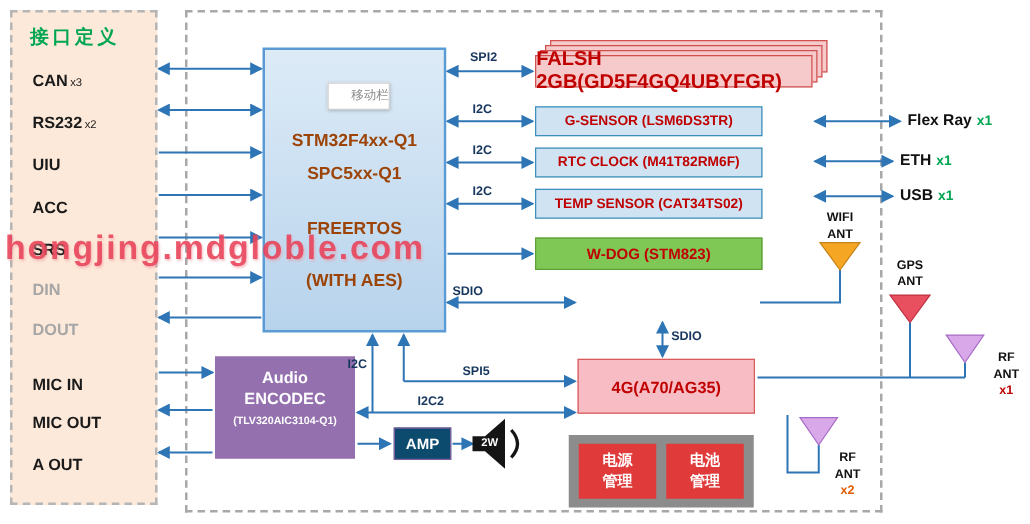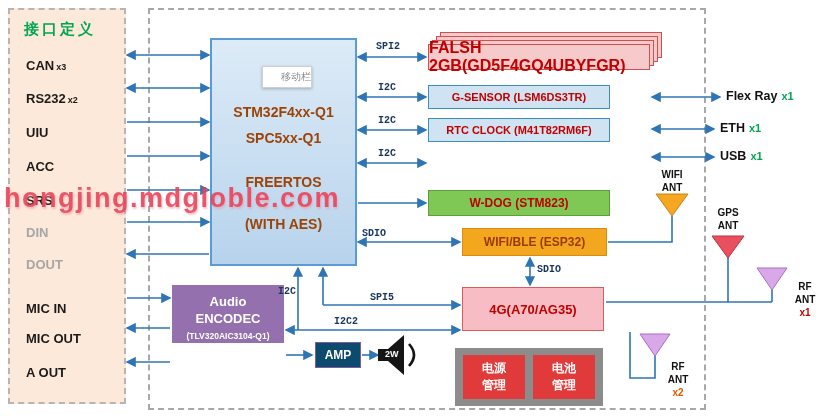--- a/index.html
+++ b/index.html
@@ -11,21 +11,21 @@
 
   
   .left-panel {
     position:absolute; left:8px; top:8px; width:118px; height:396px;
     background:#fde9d9; border:2px dashed #b5b5b5; box-sizing:border-box; z-index:2;
   }
   .panel-title { position:absolute; left:14px; top:10px; font-size:15px; font-weight:bold;
     color:#00a651; letter-spacing:3px; }
   .if-row { position:absolute; left:16px; height:20px; line-height:20px; white-space:nowrap; }
   .if-label { font-size:13px; font-weight:bold; color:#1a1a1a; }
-  .if-sub { font-size:9px; font-weight:bold; color:#1a1a1a; margin-left:2px;margin-top:44px; }
+  .if-sub { font-size:9px; font-weight:normal; color:#1a1a1a; margin-left:2px;margin-top:44px; }
   .if-row.muted .if-label, .if-row.muted .if-sub { color:#a6a6a6; }
 
   
   .main-box { position:absolute; left:148px; top:8px; width:558px; height:402px;
     border:2px dashed #a8a8a8; box-sizing:border-box; z-index:0; }
   .tbox-title { position:absolute; left:248px; top:12px; width:70px; text-align:center;
     font-size:17px; font-weight:bold; color:#000; letter-spacing:1px; z-index:2; }
 
   .block { position:absolute; box-sizing:border-box; display:flex; align-items:center;
     justify-content:center; text-align:center; z-index:2; }
@@ -56,36 +56,36 @@
   .modem { background:#f7bcc4; border:1.6px solid #d85c5c; color:#c00000;
     font-weight:bold; font-size:13px; }
 
   .powergrid { position:absolute; left:455px; top:348px; width:148px; height:58px;
     background:#8c8c8c; z-index:2; }
   .pwr-box { position:absolute; top:7px; width:62px; height:44px; background:#e03a3a;
     color:#fff; font-size:12px; font-weight:bold; line-height:1.45;
     display:flex; align-items:center; justify-content:center; text-align:center; }
   .pwr-text { width:26px; word-break:break-all; }
 
-  .audio { position:absolute; left:172px; top:285px; width:112px; height:58px;
+  .audio { position:absolute; left:172px; top:285px; width:112px; height:82px;
     background:#9470ae; color:#fff; z-index:2; display:flex; flex-direction:column;
     align-items:center; padding-top:9px; box-sizing:border-box; }
   .audio-l1 { font-size:13px; font-weight:bold; }
   .audio-l2 { font-size:13px; font-weight:bold; margin-top:2px; }
   .audio-l3 { font-size:8.5px; font-weight:bold; margin-top:5px; }
 
   .amp { background:#0c4a6e; color:#fff; font-weight:bold; font-size:12px;
     border:1px solid #7d5da0; }
 
   .speaker { position:absolute; left:376px; top:333px; width:48px; height:44px; z-index:2; }
   .speaker-w { position:absolute; left:9px; top:16px; color:#fff; font-size:9px;
     font-weight:bold; z-index:3; }
 
   .bus { position:absolute; font-size:10px; font-weight:bold; color:#17365d; z-index:4;
-    white-space:nowrap;font-family:Liberation Mono, monospace; }
+    white-space:nowrap; }
 
   .rio { position:absolute; font-size:12.5px; font-weight:bold; color:#111;
     white-space:nowrap; z-index:2; }
   .rio .cnt { color:#00a651; font-size:11px; margin-left:4px; font-weight:bold; }
 
   .ant-label { position:absolute; text-align:center; font-size:10px; font-weight:bold;
     color:#111; line-height:1.3; z-index:4; }
   .cnt-red { color:#c00000; } .cnt-orange { color:#e05a00; }
 
   .watermark { position:absolute; left:4px; top:183px; font-size:27px; font-weight:bold;
@@ -177,22 +177,22 @@
 
   <div class="flash-stack">
     <div class="flash-layer" style="left:12px; top:0"></div>
     <div class="flash-layer" style="left:8px; top:4px"></div>
     <div class="flash-layer" style="left:4px; top:8px"></div>
     <div class="flash-layer flash-front" style="left:0; top:12px">FALSH 2GB(GD5F4GQ4UBYFGR)</div>
   </div>
 
   <div class="block sensor" style="left:428px; top:85px;  width:182px; height:24px">G-SENSOR (LSM6DS3TR)</div>
   <div class="block sensor" style="left:428px; top:118px; width:182px; height:24px">RTC CLOCK (M41T82RM6F)</div>
+  <div class="block sensor" style="left:428px; top:151px; width:182px; height:24px">TEMP SENSOR (CAT34TS02)</div>
   <div class="block wdog" style="left:428px; top:190px; width:182px; height:26px">W-DOG (STM823)</div>
-  <div class="block wifible" style="left:462px; top:228px; width:145px; height:28px">WIFI/BLE (ESP32)</div>
   <div class="block modem" style="left:462px; top:287px; width:142px; height:44px">4G(A70/AG35)</div>
 
   <div class="powergrid">
     <div class="pwr-box" style="left:78px">
       <div class="pwr-text">电池管理</div>
     </div>
     <div class="pwr-box" style="left:8px">
       <div class="pwr-text">电源管理</div>
     </div>
   </div>

